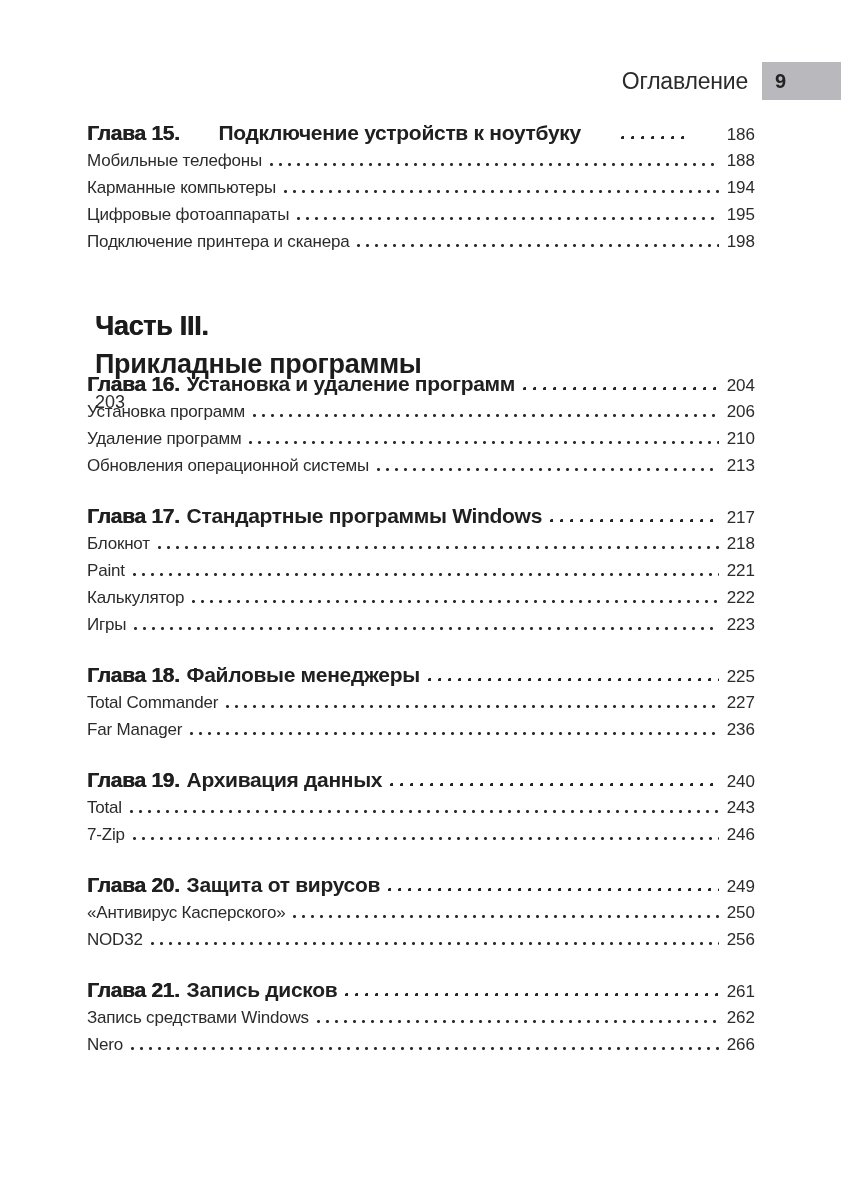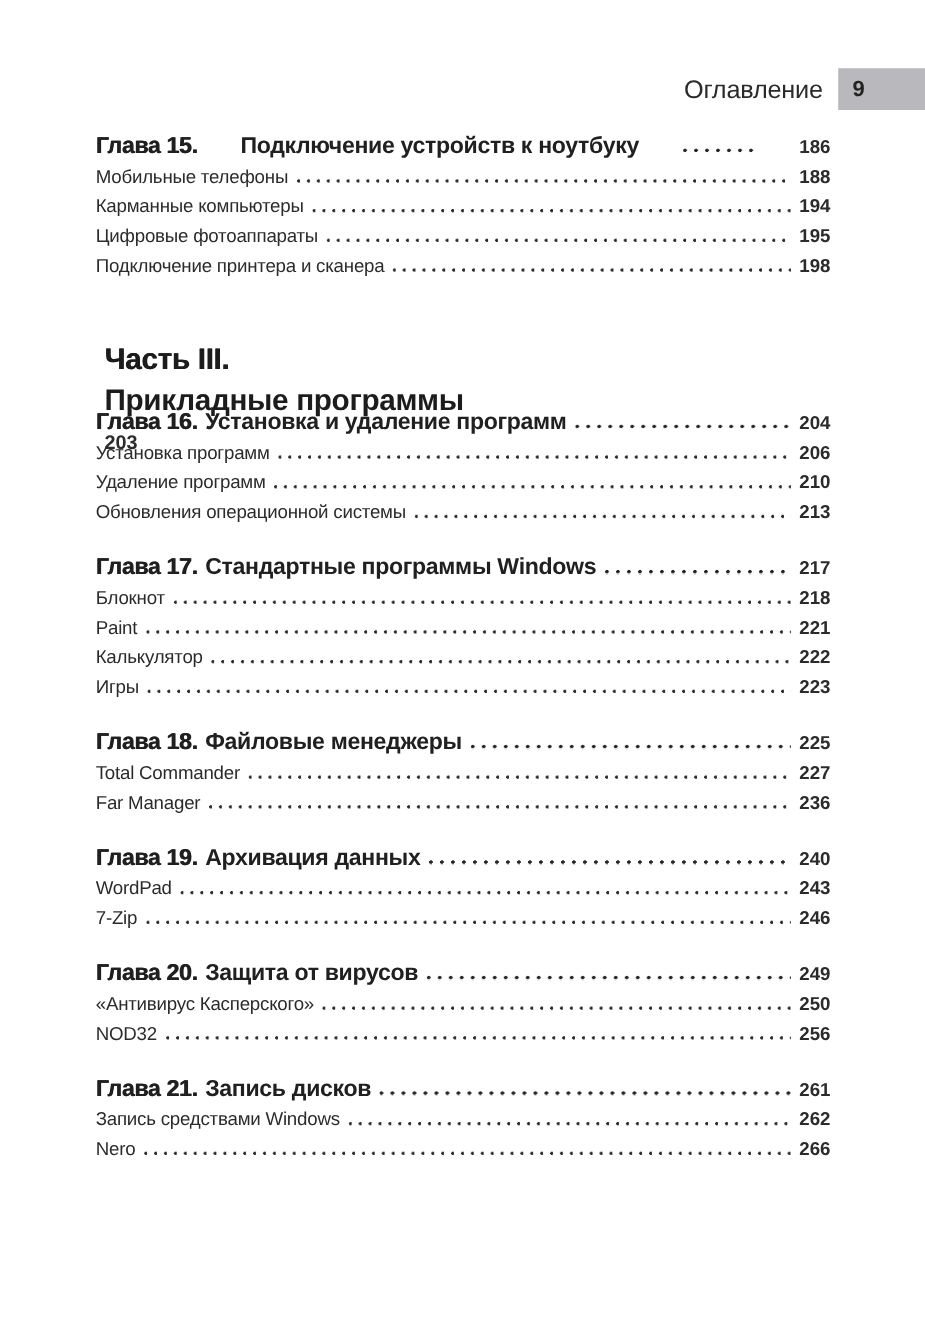--- a/index.html
+++ b/index.html
@@ -38,21 +38,21 @@
     flex:1; height:3px; margin:0 8px;
     background-image:radial-gradient(circle at 1.5px 1.5px, #2b2b2b 1.3px, transparent 1.6px);
     background-size:9px 3px; background-repeat:repeat-x; background-position:left bottom;
     min-width:20px;
   }
   .chapter-row .leader, .part-row .leader {
     height:4px;
     background-image:radial-gradient(circle at 1.7px 1.7px, #262626 1.5px, transparent 1.8px);
     background-size:10px 4px;
   }
-  .pagenum { font-size:17px; font-weight:bold; letter-spacing:0; color:#2b2b2b; white-space:nowrap; }
+  .pagenum { font-size:17px; font-weight:normal; letter-spacing:0; color:#2b2b2b; white-space:nowrap; }
   .part-row .pagenum { font-size:18px; }
 </style>
 </head>
 <body>
 
 <div class="page">
   <div class="header">
     <span class="header-title">Оглавление</span>
     <div class="page-badge">
       <span>9</span>
@@ -165,21 +165,21 @@
         </div>
       </div>
       <div class="toc-section chapter">
         <div class="row chapter-row">
           <span class="hlabel">Глава 19.</span>
           <span class="htitle">Архивация данных</span>
           <div class="leader"></div>
           <span class="pagenum">240</span>
         </div>
         <div class="row entry-row">
-          <span class="elabel">WordPad</span>
+          <span class="elabel">Total</span>
           <div class="leader"></div>
           <span class="pagenum">243</span>
         </div>
         <div class="row entry-row">
           <span class="elabel">7-Zip</span>
           <div class="leader"></div>
           <span class="pagenum">246</span>
         </div>
       </div>
       <div class="toc-section chapter">

